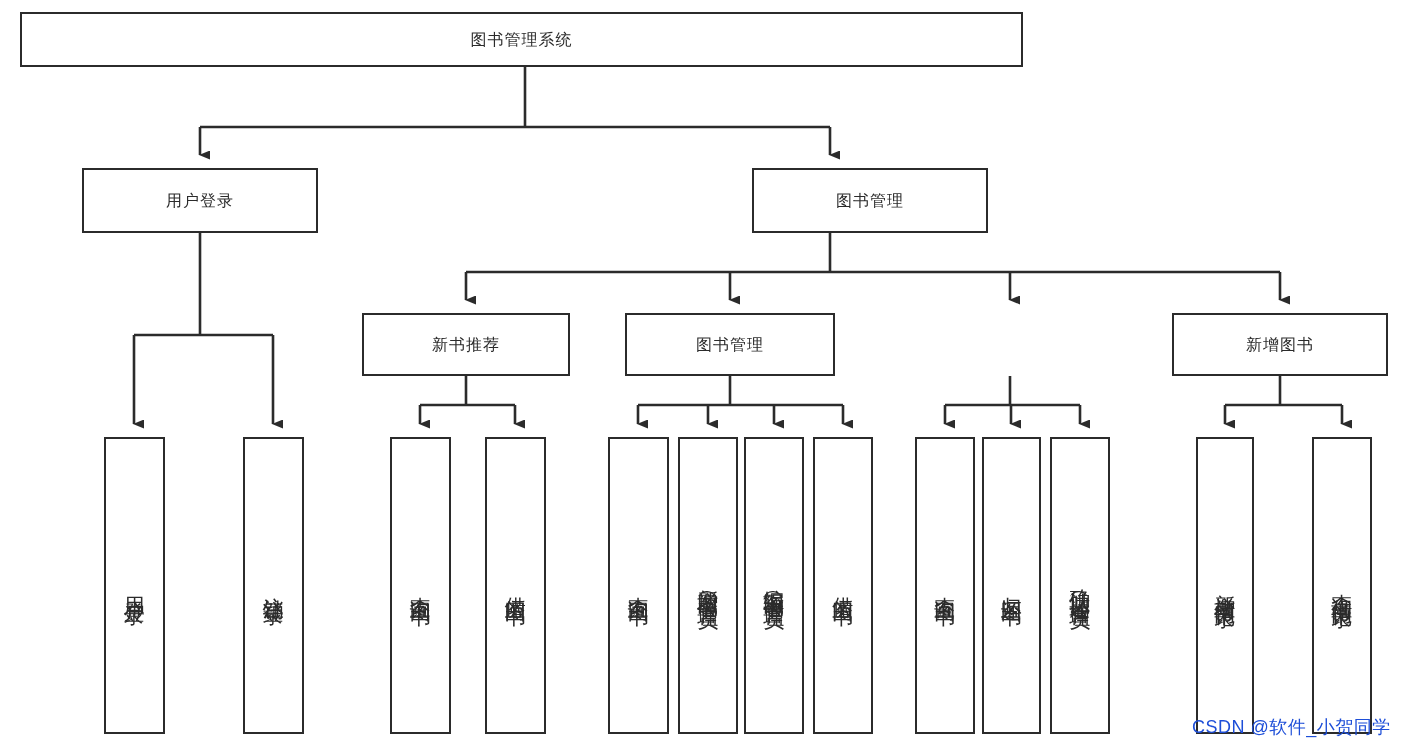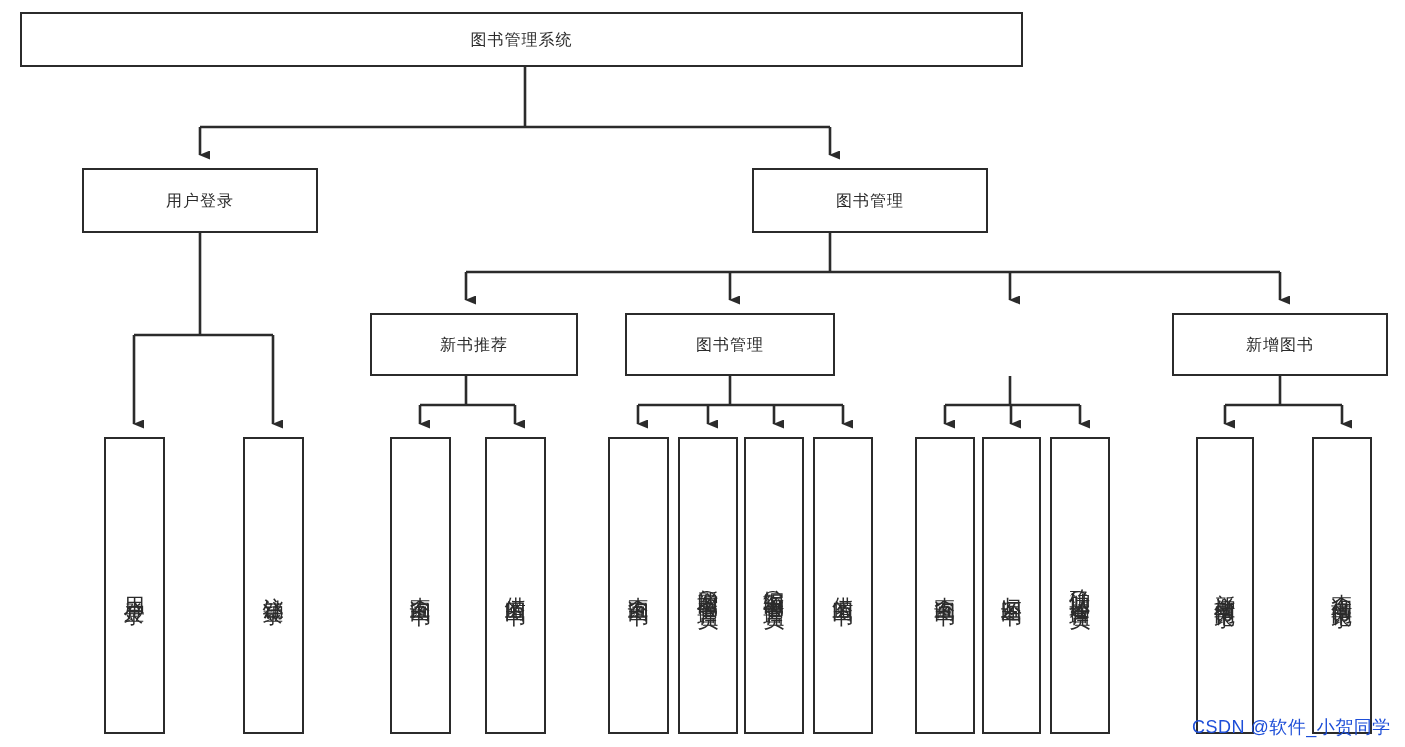--- a/index.html
+++ b/index.html
@@ -140,21 +140,21 @@
     <span class="node-label">图书管理系统</span>
   </div>
 
   <div class="node-box horizontal" id="node-l2-0" style="left: 82px; top: 168px; width: 236px; height: 65px;">
     <span class="node-label">用户登录</span>
   </div>
   <div class="node-box horizontal" id="node-l2-1" style="left: 752px; top: 168px; width: 236px; height: 65px;">
     <span class="node-label">图书管理</span>
   </div>
 
-  <div class="node-box horizontal" id="node-l3-0" style="left: 362px; top: 313px; width: 208px; height: 63px; margin-left: 8px;">
+  <div class="node-box horizontal" id="node-l3-0" style="left: 362px; top: 313px; width: 208px; height: 63px;">
     <span class="node-label">新书推荐</span>
   </div>
   <div class="node-box horizontal" id="node-l3-1" style="left: 625px; top: 313px; width: 210px; height: 63px;">
     <span class="node-label">图书管理</span>
   </div>
   <div class="node-box horizontal" id="node-l3-3" style="left: 1172px; top: 313px; width: 216px; height: 63px;">
     <span class="node-label">新增图书</span>
   </div>
 
   <div class="node-box vertical" id="node-leaf-0" style="left: 104px; top: 437px; width: 61px; height: 297px;">

